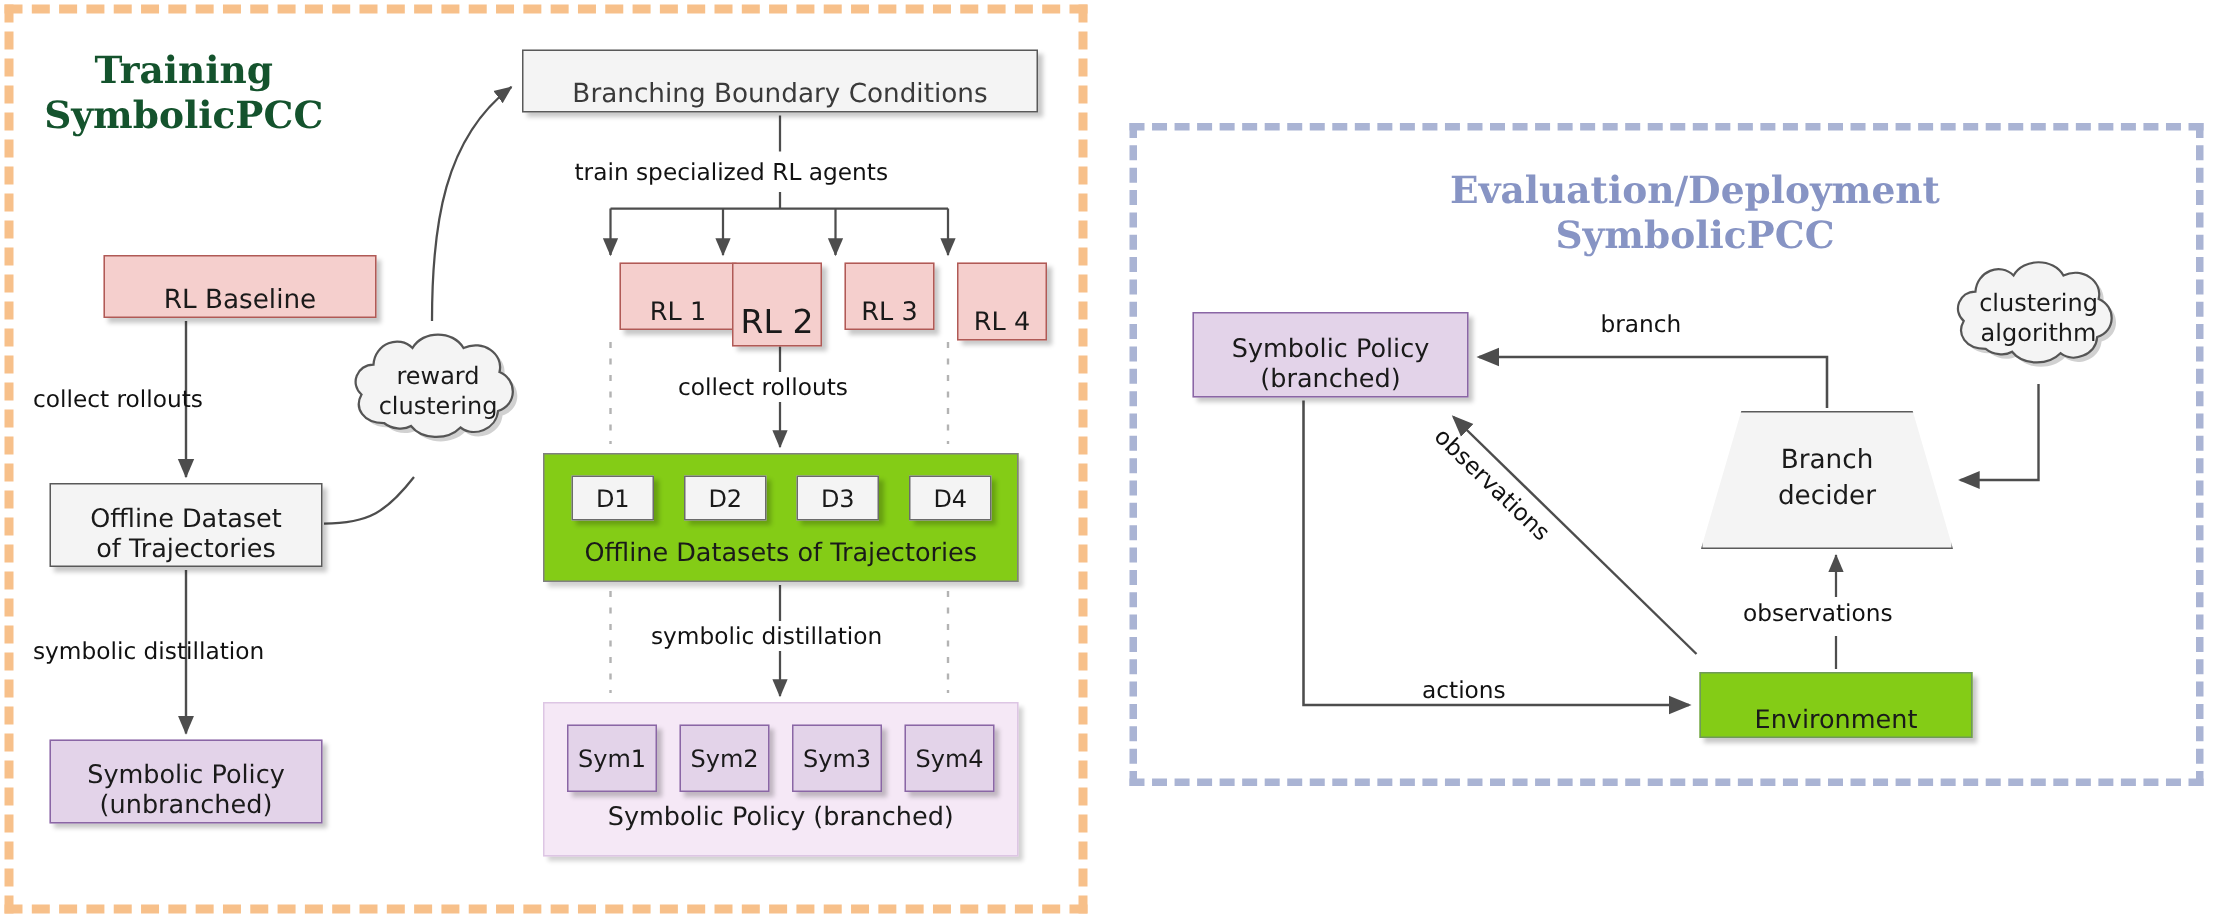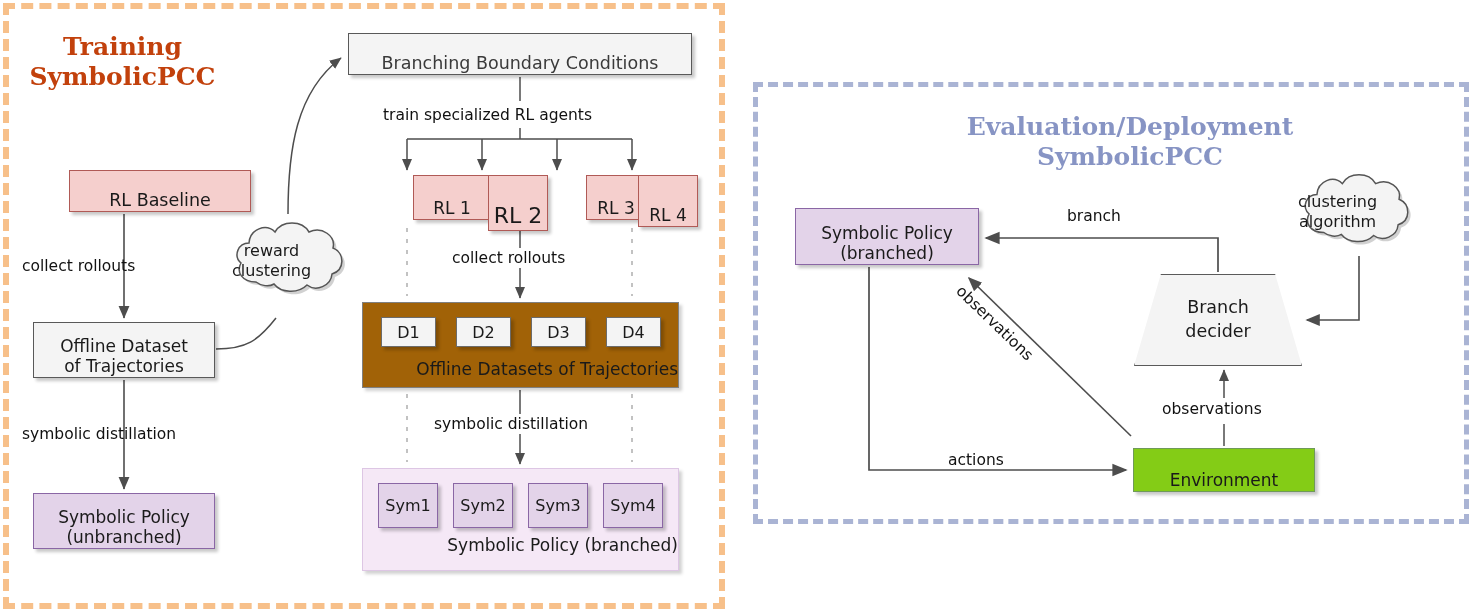--- a/index.html
+++ b/index.html
@@ -5,50 +5,50 @@
   html,body{margin:0;padding:0;background:#ffffff;}
   body{font-family:"DejaVu Sans",sans-serif;}
   #stage{position:relative;width:1475px;height:611px;background:#fff;overflow:hidden;}
 
   
   .panel{position:absolute;border-style:dashed;box-sizing:border-box;}
   #panel-training{left:3px;top:3px;width:722px;height:606px;border-width:6px;border-color:#f7c08a;}
   #panel-eval{left:753px;top:82px;width:716px;height:442px;border-width:5px;border-color:#aab4d4;}
 
   .panel-title{position:absolute;font-family:"DejaVu Serif",serif;font-weight:bold;text-align:center;line-height:1.18;}
-  #title-training{left:20px;top:32px;width:205px;font-size:25px;color:#c2410c;}
+  #title-training{left:20px;top:32px;width:205px;font-size:25px;color:#14532d;}
   #title-eval{left:830px;top:112px;width:600px;font-size:25px;color:#8794c4;}
 
   
   .node{position:absolute;box-sizing:border-box;display:flex;align-items:flex-end;justify-content:center;
         text-align:center;line-height:1.22;color:#1a1a1a;border:1.6px solid #555;
         box-shadow:3px 3px 3px rgba(0,0,0,0.22);}
   .n-red{background:#f5cfcd;border-color:#b05a56;margin-left:36px;}
   .n-grey{background:#f4f4f4;border-color:#595959;}
   .n-purple{background:#e3d3e9;border-color:#8a66a5;}
   .n-green{background:#84cc16;border-color:#6f9a59;}
 
   #n-rl-baseline{left:33px;top:170px;width:182px;height:42px;font-size:17.5px;}
   #n-offline-left{left:33px;top:322px;width:182px;height:56px;font-size:17px;}
   #n-sym-unbranched{left:33px;top:493px;width:182px;height:56px;font-size:17px;}
   #n-branching{left:348px;top:33px;width:344px;height:42px;font-size:17.5px;color:#3a3a3a;}
 
   #n-rl1{left:377px;top:175px;width:78px;height:45px;font-size:17px;}
   #n-rl2{left:452px;top:175px;width:60px;height:56px;font-size:22px;}
-  #n-rl3{left:550px;top:175px;width:60px;height:45px;font-size:17px;}
+  #n-rl3{left:527px;top:175px;width:60px;height:45px;font-size:17px;}
   #n-rl4{left:602px;top:175px;width:60px;height:52px;font-size:17px;}
 
   #n-sympol-branched{left:795px;top:208px;width:184px;height:57px;font-size:17px;}
   #n-environment{left:1133px;top:448px;width:182px;height:44px;font-size:17px;}
 
   
   .container-box{position:absolute;box-sizing:border-box;box-shadow:3px 3px 3px rgba(0,0,0,0.18);}
-  #box-datasets{left:362px;top:302px;width:317px;height:86px;background:#a16207;border:1.4px solid #808080;}
+  #box-datasets{left:362px;top:302px;width:317px;height:86px;background:#84cc16;border:1.4px solid #808080;}
   #box-symbolic{left:362px;top:468px;width:317px;height:103px;background:#f5e8f6;border:1.4px solid #ddc6e4;}
-  .container-label{position:absolute;left:0;width:100%;text-align:right;font-size:17px;color:#1a1a1a;}
+  .container-label{position:absolute;left:0;width:100%;text-align:center;font-size:17px;color:#1a1a1a;}
   #lbl-datasets{top:56px;}
   #lbl-symbolic{top:66px;}
 
   .chip{position:absolute;box-sizing:border-box;display:flex;align-items:center;justify-content:center;
         font-size:16px;color:#1a1a1a;box-shadow:3px 3px 3px rgba(0,0,0,0.22);}
   .chip-d{background:#f4f4f4;border:1.4px solid #6b6b6b;width:55px;height:30px;top:14px;}
   .chip-s{background:#e3d3e9;border:1.6px solid #8a66a5;width:60px;height:45px;top:14px;}
   #chip-d1{left:18px;} #chip-d2{left:93px;} #chip-d3{left:168px;} #chip-d4{left:243px;}
   #chip-s1{left:15px;} #chip-s2{left:90px;} #chip-s3{left:165px;} #chip-s4{left:240px;}
 
@@ -58,21 +58,21 @@
         clip-path:polygon(16% 0%,84% 0%,100% 100%,0% 100%);
         -webkit-clip-path:polygon(16% 0%,84% 0%,100% 100%,0% 100%);}
   #n-branch-decider .trapshadow{position:absolute;inset:0;transform:translate(3px,3px);background:rgba(0,0,0,0.2);
         clip-path:polygon(16% 0%,84% 0%,100% 100%,0% 100%);
         -webkit-clip-path:polygon(16% 0%,84% 0%,100% 100%,0% 100%);z-index:-1;}
   #n-branch-decider .trap-text{position:absolute;inset:0;display:flex;align-items:center;justify-content:center;
         text-align:center;font-size:17.5px;line-height:1.35;color:#1a1a1a;}
 
   
   .cloud{position:absolute;}
-  .cloud .ctext{position:absolute;inset:0;display:flex;align-items:center;
+  .cloud .ctext{position:absolute;inset:0;display:flex;align-items:center;justify-content:center;
         text-align:center;font-size:16px;line-height:1.25;color:#1a1a1a;}
   #cloud-reward{left:232px;top:216px;width:120px;height:90px;}
   #cloud-clustering{left:1298px;top:168px;width:122px;height:88px;}
 
   
   .elabel{position:absolute;font-size:15.5px;color:#111;white-space:nowrap;}
 
   svg.edges{position:absolute;left:0;top:0;width:1475px;height:611px;pointer-events:none;}
 </style>
 </head>

